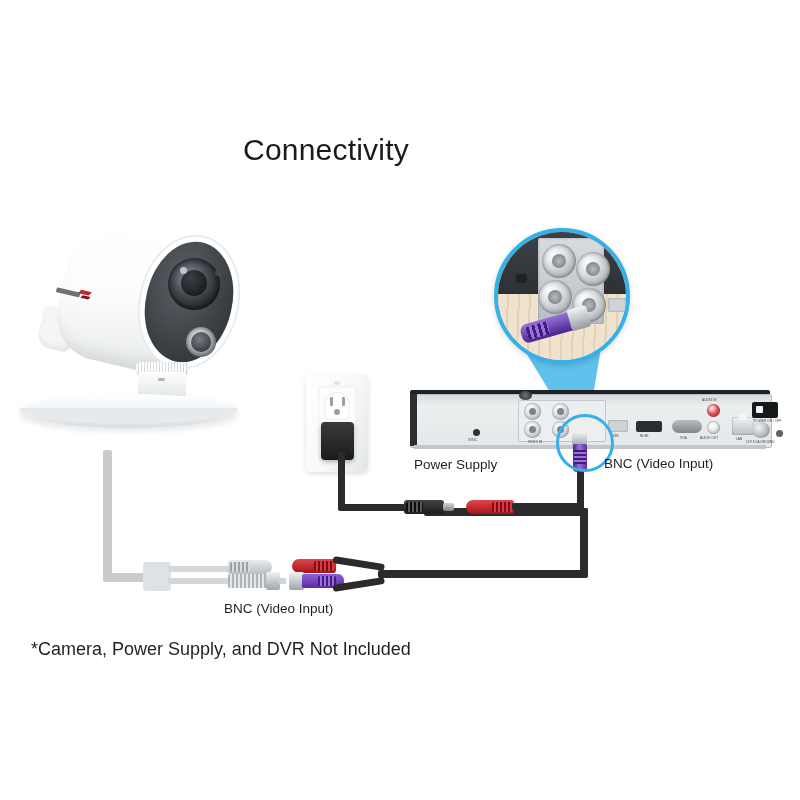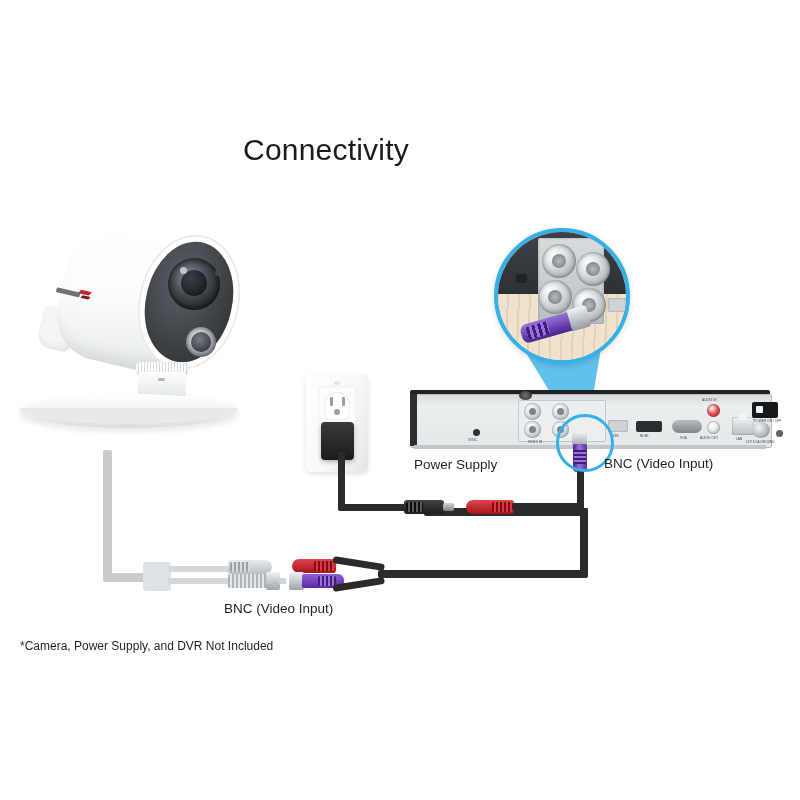--- a/index.html
+++ b/index.html
@@ -12,21 +12,21 @@
 
   .title{
     position:absolute;left:0;top:133px;width:652px;text-align:center;
     font-size:30px;font-weight:400;letter-spacing:.2px;color:#1a1a1a;
   }
 
   .lbl{position:absolute;font-size:13.5px;color:#231f20;white-space:nowrap;}
   .lbl-bnc-left{left:224px;top:601px;}
   .lbl-power{left:414px;top:457px;}
   .lbl-bnc-right{left:604px;top:456px;}
-  .lbl-note{left:20px;top:639px;font-size:12px;}
+  .lbl-note{left:31px;top:639px;font-size:18px;}
 
   
   .cable{position:absolute;background:#2b2b2b;border-radius:2px;}
   .gcable{position:absolute;background:#c9cccd;border-radius:2px;}
 
   
   .cam-wrap{position:absolute;left:18px;top:222px;width:240px;height:250px;}
   .cam-body{
     position:absolute;left:42px;top:18px;width:150px;height:128px;
     background:linear-gradient(170deg,#ffffff 0%,#fbfcfc 45%,#e4e7e9 100%);

